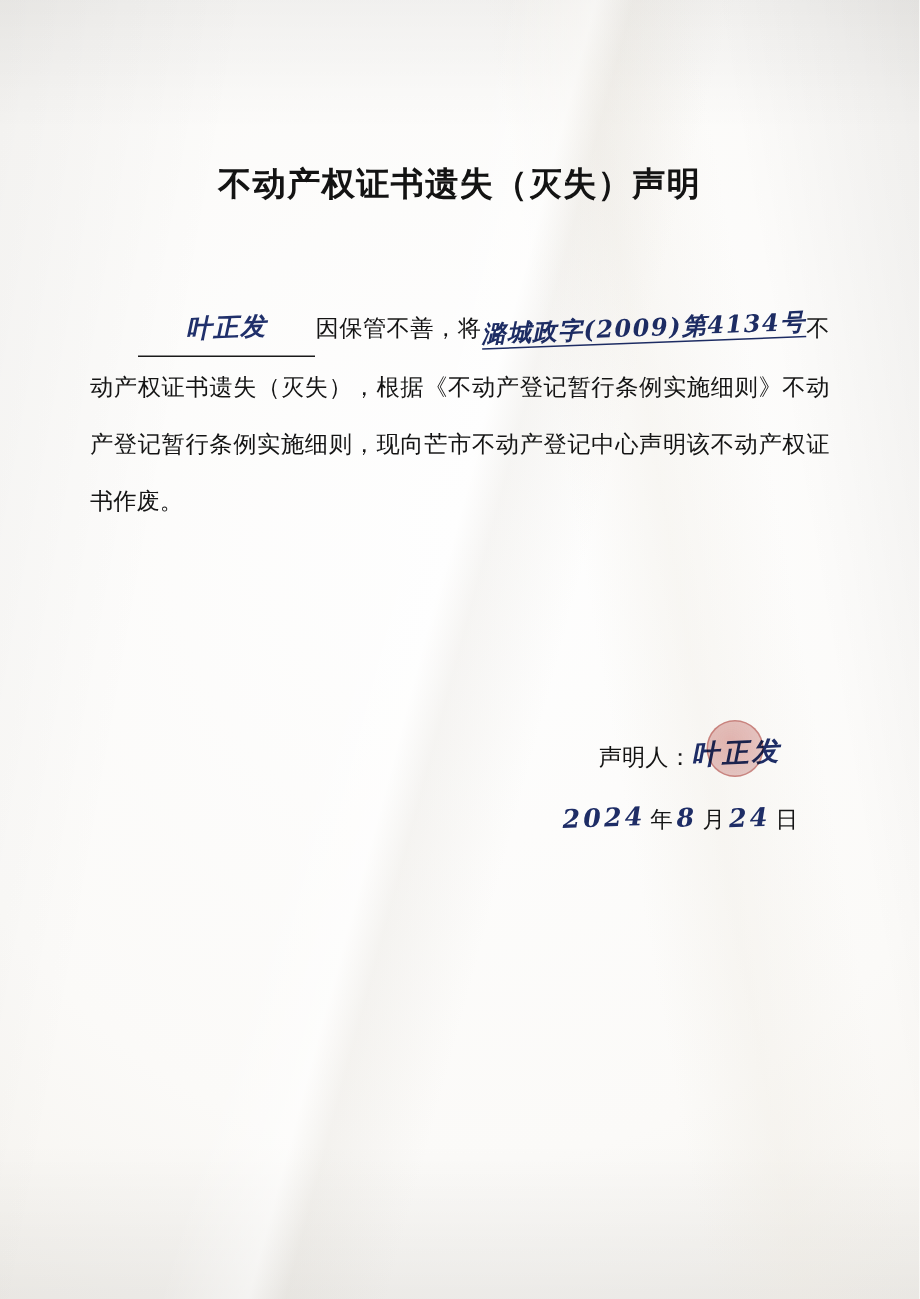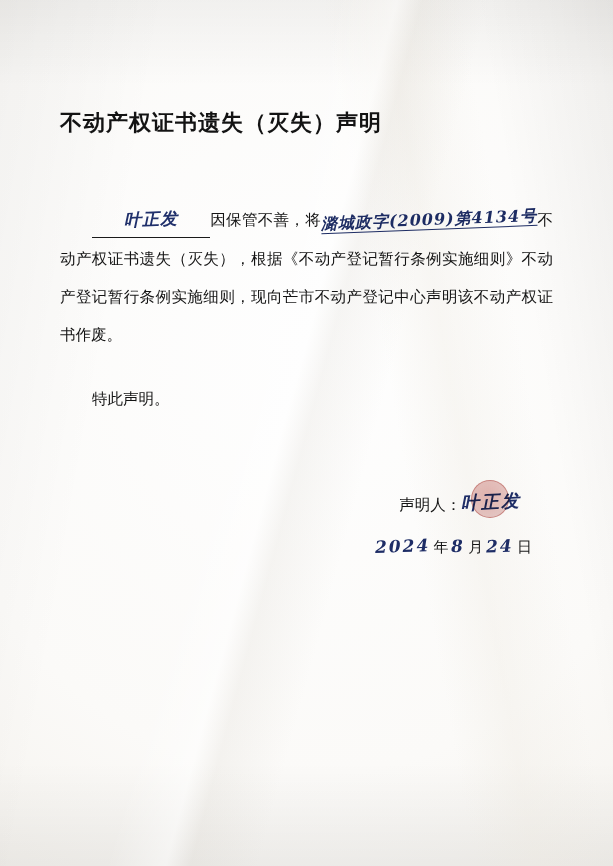--- a/index.html
+++ b/index.html
@@ -45,21 +45,21 @@
     pointer-events: none;
   }
 
   .doc {
     position: relative;
     z-index: 3;
     padding: 0 60px;
   }
 
   .title {
-    text-align: left;
+    text-align: center;
     font-size: 22px;
     font-weight: bold;
     letter-spacing: 1px;
     color: #131313;
     margin-top: 108px;
   }
 
   .body-block {
     margin-top: 62px;
     font-size: 15.5px;
@@ -179,23 +179,20 @@
   <div class="doc">
 
     <div class="title">不动产权证书遗失（灭失）声明</div>
 
     <div class="body-block">
 
       <div class="para">
         <span class="indent"></span><span class="blank-name"><span class="hand">叶正发</span></span><span>因保管不善，将</span><span class="hand hand-doc">潞城政字(2009)第4134号</span><span>不动产权证书遗失（灭失），根据《不动产登记暂行条例实施细则》不动产登记暂行条例实施细则，现向芒市不动产登记中心声明该不动产权证书作废。</span>
       </div>
 
-      <div class="para note-para">
-        <span class="indent"></span><span>特此声明。</span>
-      </div>
 
     </div>
   </div>
 
   <div class="sign-block">
     <div class="sign-line">
       <span>声明人：</span><span class="sign-hand">叶正发</span>
       <span class="stamp"></span>
     </div>
     <div class="date-line">

